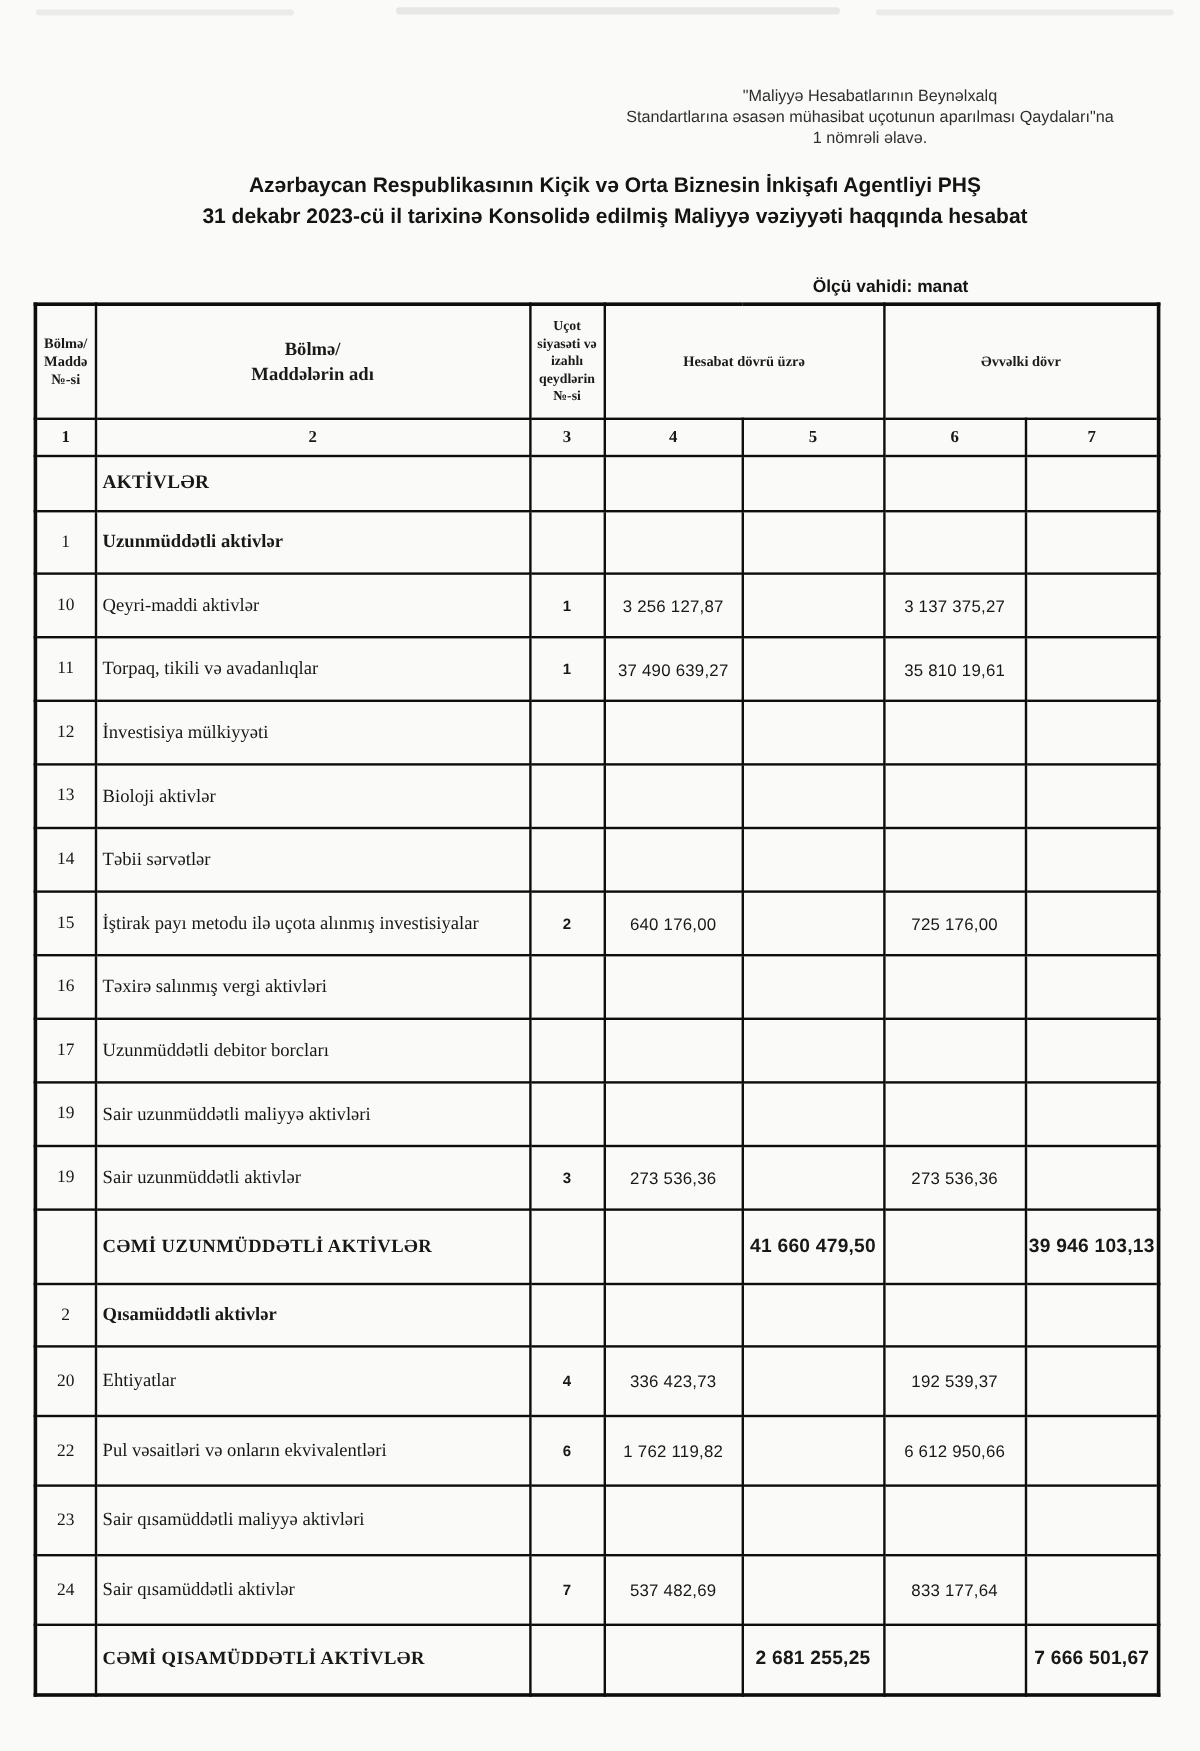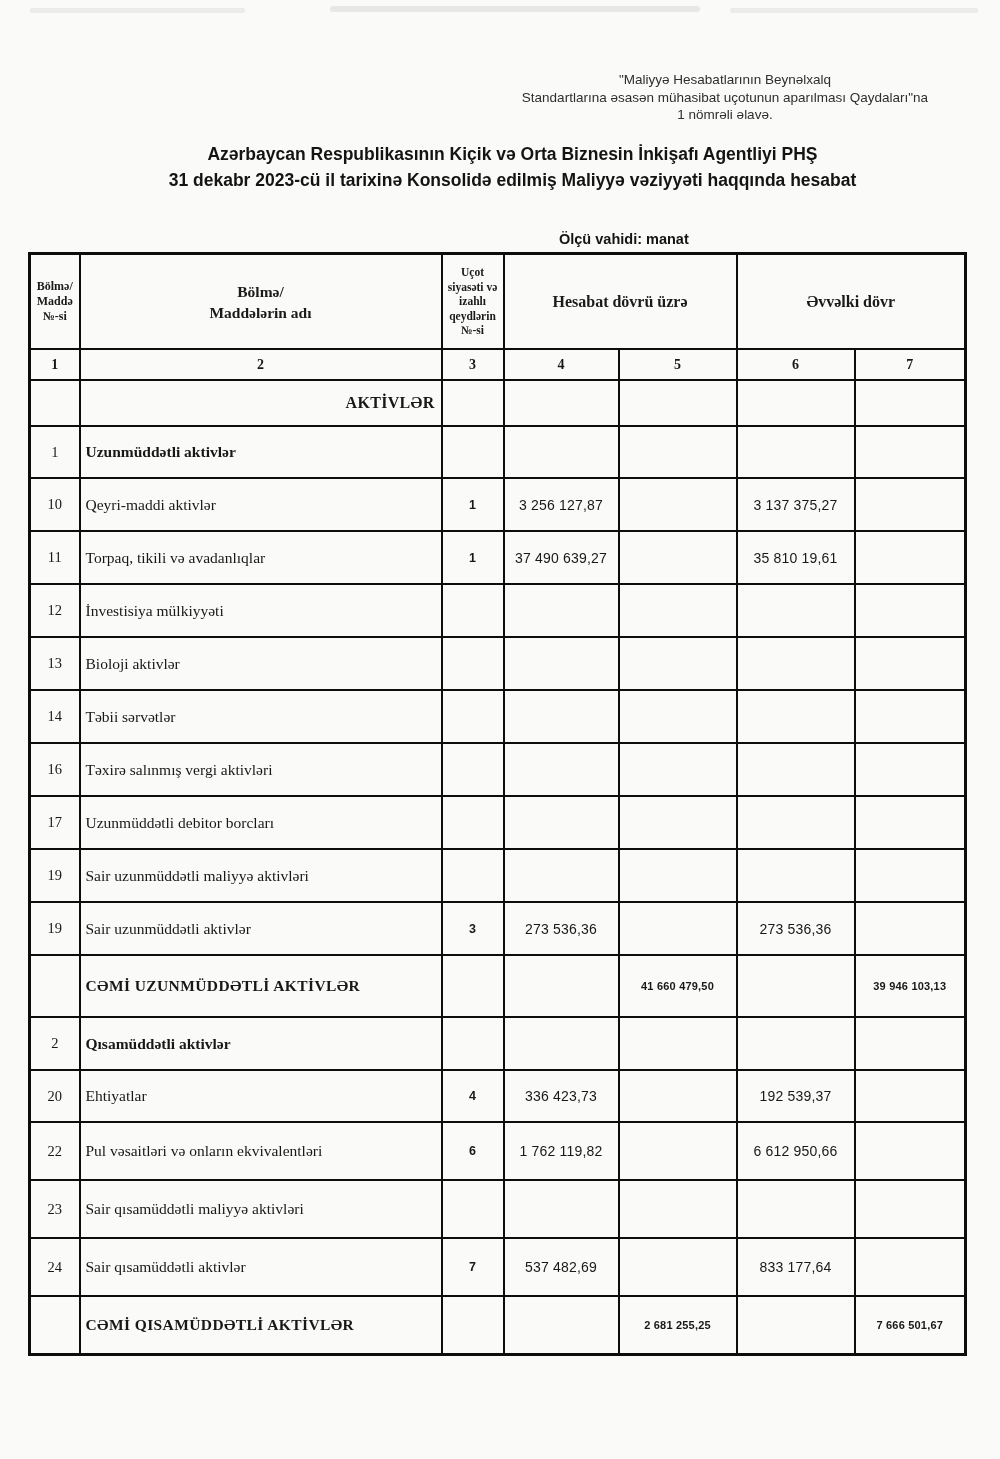--- a/index.html
+++ b/index.html
@@ -44,23 +44,23 @@
     text-align: center;
     font-family: "Liberation Sans", "DejaVu Sans", sans-serif;
     font-weight: bold;
     font-size: 17.5px;
     line-height: 26px;
     color: #141414;
   }
   .unit-label {
     position: absolute;
     top: 231px;
-    left: 559px;
+    left: 577px;
     width: 230px;
-    text-align: left;
+    text-align: right;
     font-family: "Liberation Sans", "DejaVu Sans", sans-serif;
     font-weight: bold;
     font-size: 14.5px;
     color: #141414;
   }
 
   table.sheet {
     position: absolute;
     top: 252px;
     left: 28px;
@@ -77,21 +77,21 @@
   thead tr.main th {
     height: 91px;
     font-weight: bold;
     text-align: center;
     white-space: pre-line;
     color: #1a1a1a;
   }
   th.h1  { font-size: 12px;   line-height: 15px; }
   th.h2  { font-size: 15.5px; line-height: 21px; }
   th.h3  { font-size: 11.5px; line-height: 14.5px; }
-  th.h45, th.h67 { font-size: 16px; }
+  th.h45, th.h67 { font-size: 12px; }
   thead tr.nums th {
     height: 27px;
     font-size: 14px;
     font-weight: bold;
     text-align: center;
   }
 
   tbody td { height: 47px; }
   td.col-no   { text-align: center; font-size: 14.5px; }
   td.col-name { text-align: left; padding: 2px 6px 2px 5px; font-size: 15.5px; }
@@ -102,27 +102,27 @@
     font-size: 12.5px;
   }
   td.col-val {
     text-align: center;
     font-family: "Liberation Sans", "DejaVu Sans", sans-serif;
     font-size: 14px;
     letter-spacing: 0.2px;
   }
 
   tr.section td.col-name { font-weight: bold; }
-  tbody tr:nth-child(1) td { height: 40px; text-align: right; }
+  tbody tr:nth-child(1) td { height: 40px; }
   tbody tr:nth-child(1) td.col-name { font-size: 16px; letter-spacing: 0.3px; }
   tbody tr:nth-child(2) td, tbody tr:nth-child(14) td { height: 46px; }
   tbody tr:nth-child(n+15):nth-child(-n+19) td { height: 52px; }
   tr.total td { height: 56px; }
   tr.total td.col-name { font-weight: bold; letter-spacing: 0.4px; }
-  tr.total td.col-val  { font-weight: bold; font-size: 11px; }
+  tr.total td.col-val  { font-weight: bold; font-size: 16px; }
   tbody tr:nth-child(21) td { height: 62px; }
 </style>
 </head>
 <body>
 
 <div class="smudge s1"></div>
 <div class="smudge s2"></div>
 <div class="smudge s3"></div>
 
 <div class="annotation">
@@ -231,20 +231,29 @@
       <tr>
         <td class="col-no">14</td>
         <td class="col-name">Təbii sərvətlər</td>
         <td class="col-note"></td>
         <td class="col-val"></td>
         <td class="col-val"></td>
         <td class="col-val"></td>
         <td class="col-val"></td>
       </tr>
       <tr>
+        <td class="col-no">15</td>
+        <td class="col-name">İştirak payı metodu ilə uçota alınmış investisiyalar</td>
+        <td class="col-note">2</td>
+        <td class="col-val">640 176,00</td>
+        <td class="col-val"></td>
+        <td class="col-val">725 176,00</td>
+        <td class="col-val"></td>
+      </tr>
+      <tr>
         <td class="col-no">16</td>
         <td class="col-name">Təxirə salınmış vergi aktivləri</td>
         <td class="col-note"></td>
         <td class="col-val"></td>
         <td class="col-val"></td>
         <td class="col-val"></td>
         <td class="col-val"></td>
       </tr>
       <tr>
         <td class="col-no">17</td>

